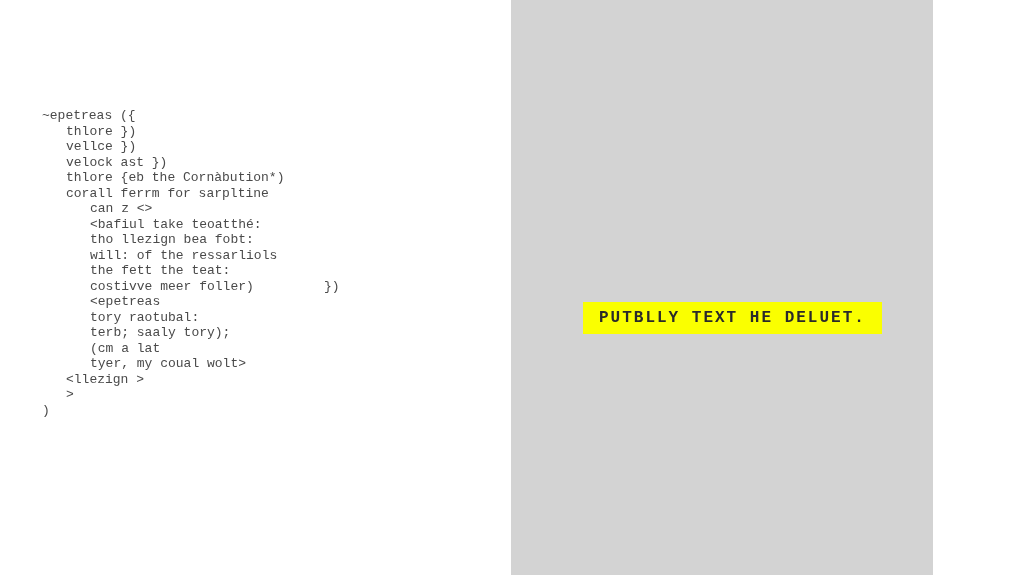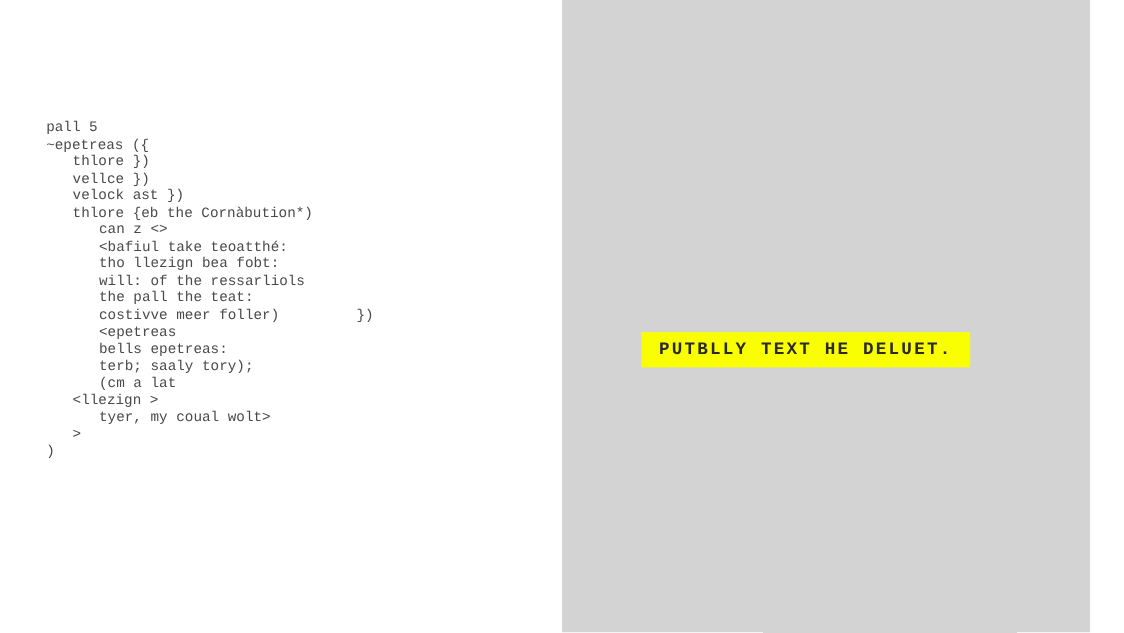--- a/index.html
+++ b/index.html
@@ -17,21 +17,21 @@
     .left-panel {
       width: 511px;
       height: 100%;
       background: #ffffff;
       padding: 108px 0 0 42px;
       color: #4a4a4a;
       font-size: 13px;
       line-height: 15.5px;
     }
     .right-panel {
-      width: 480px;
+      width: 422px;
       height: 100%;
       background: #d3d3d3;
       position: relative;
     }
     .highlighted-text {
       position: absolute;
       top: 302px;
       left: 72px;
       background: #faff00;
       padding: 7px 16px;
@@ -45,37 +45,37 @@
     .code-line {
       white-space: pre;
     }
     .indent-1 { padding-left: 24px; }
     .indent-2 { padding-left: 48px; }
   </style>
 </head>
 <body>
 
 <div class="left-panel">
-  <div class="code-line">pall 5</div>
   <div class="code-line">~epetreas ({</div>
   <div class="code-line indent-1">thlore })</div>
   <div class="code-line indent-1">vellce })</div>
   <div class="code-line indent-1">velock ast })</div>
   <div class="code-line indent-1">thlore {eb the Cornàbution*)</div>
+  <div class="code-line indent-1">corall ferrm for sarpltine</div>
   <div class="code-line indent-2">can z &lt;&gt;</div>
   <div class="code-line indent-2">&lt;bafiul take teoatthé:</div>
   <div class="code-line indent-2">tho llezign bea fobt:</div>
   <div class="code-line indent-2">will: of the ressarliols</div>
-  <div class="code-line indent-2">the pall the teat:</div>
+  <div class="code-line indent-2">the fett the teat:</div>
   <div class="code-line indent-2">costivve meer foller)         })</div>
   <div class="code-line indent-2">&lt;epetreas</div>
-  <div class="code-line indent-2">bells epetreas:</div>
+  <div class="code-line indent-2">tory raotubal:</div>
   <div class="code-line indent-2">terb; saaly tory);</div>
   <div class="code-line indent-2">(cm a lat</div>
+  <div class="code-line indent-2">tyer, my coual wolt&gt;</div>
   <div class="code-line indent-1">&lt;llezign &gt;</div>
-  <div class="code-line indent-2">tyer, my coual wolt&gt;</div>
   <div class="code-line indent-1">&gt;</div>
   <div class="code-line">)</div>
 </div>
 
 <div class="right-panel">
   <div class="highlighted-text">PUTBLLY TEXT HE DELUET.</div>
 </div>
 
 </body></html>

